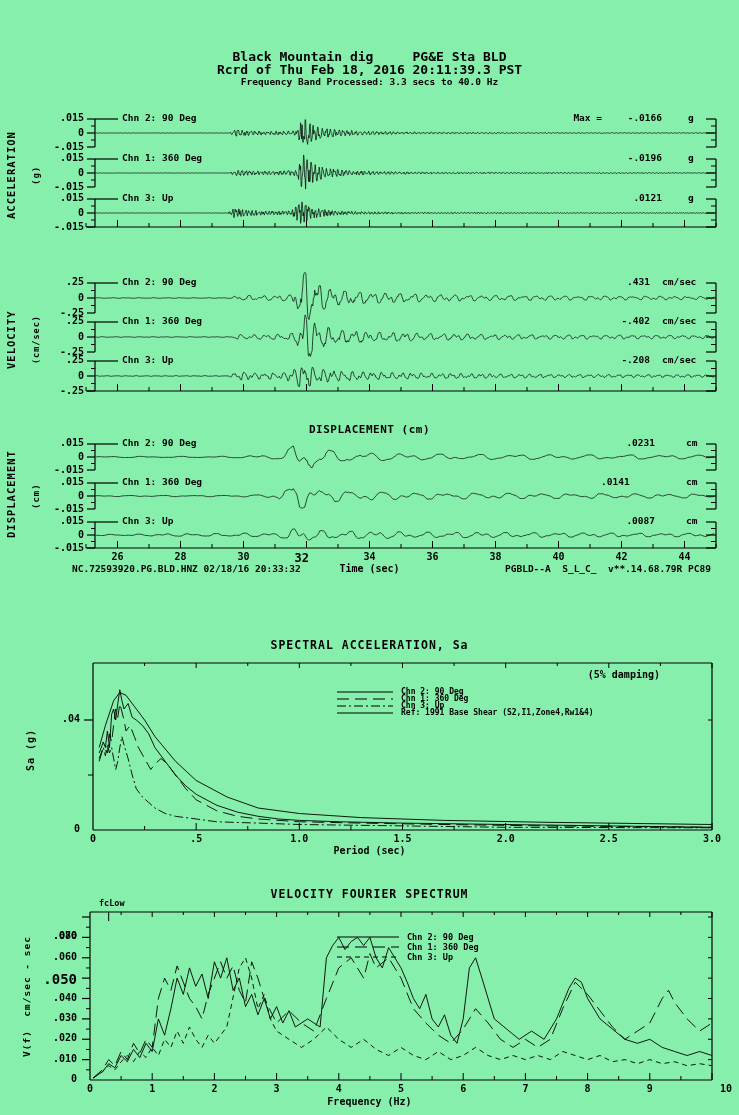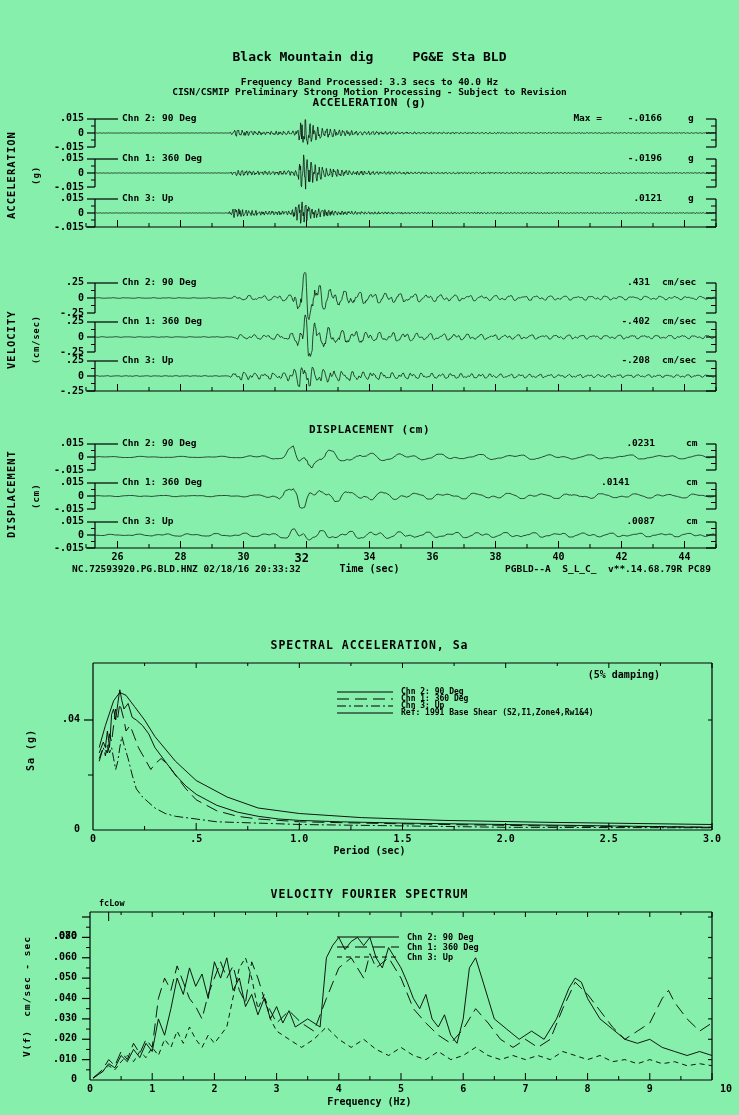--- a/index.html
+++ b/index.html
@@ -312,24 +312,23 @@
       <polyline points="93.1,1078.0 102.4,1071.8 108.7,1063.7 114.9,1067.8 121.1,1055.5 127.3,1061.7 133.5,1049.4 139.8,1057.6 146.0,1043.3 152.2,1051.5 158.4,1018.9 164.6,1035.2 170.9,1008.7 177.1,978.1 183.3,994.4 189.5,967.9 195.7,986.3 202.0,974.0 208.2,998.5 214.4,961.8 220.6,978.1 226.8,957.8 233.1,990.4 239.3,978.1 245.5,1006.6 251.7,994.4 257.9,1014.8 264.2,998.5 270.4,1018.9 276.6,1006.6 282.8,1023.0 289.0,1010.7 295.3,1027.0 307.7,1018.9 320.1,1027.0 326.4,957.8 332.6,945.5 338.8,937.4 345.0,949.6 351.2,941.5 357.5,937.4 363.7,945.5 369.9,937.4 376.1,957.8 382.3,967.9 388.6,947.6 394.8,957.8 401.0,967.9 407.2,982.2 413.4,998.5 419.7,1008.7 425.9,994.4 432.1,1018.9 438.3,1027.0 444.5,1014.8 450.8,1035.2 457.0,1043.3 463.2,1018.9 469.4,967.9 475.6,957.8 481.9,978.1 488.1,998.5 494.3,1018.9 506.7,1029.1 519.2,1039.3 531.6,1031.1 544.1,1039.3 556.5,1018.9 568.9,988.3 575.2,978.1 581.4,982.2 587.6,998.5 600.0,1018.9 612.5,1029.1 624.9,1039.3 637.4,1043.3 649.8,1039.3 662.2,1047.4 674.7,1051.5 687.1,1055.5 699.6,1051.5 712.0,1055.5" fill="none" stroke="#000000" stroke-width="0.9"></polyline>
       <polyline points="93.1,1078.0 102.4,1069.8 108.7,1059.6 114.9,1065.7 121.1,1051.5 127.3,1059.6 133.5,1043.3 139.8,1053.5 146.0,1039.3 152.2,1047.4 158.4,998.5 164.6,978.1 170.9,990.4 177.1,965.9 183.3,982.2 189.5,998.5 195.7,1006.6 202.0,1018.9 208.2,994.4 214.4,978.1 220.6,961.8 226.8,978.1 233.1,965.9 239.3,990.4 245.5,1002.6 251.7,961.8 257.9,978.1 264.2,998.5 270.4,1010.7 276.6,1023.0 289.0,1010.7 301.5,1023.0 313.9,1031.1 326.4,998.5 338.8,967.9 351.2,957.8 363.7,978.1 369.9,953.7 376.1,967.9 388.6,957.8 401.0,978.1 413.4,1008.7 425.9,1023.0 438.3,1035.2 450.8,1043.3 463.2,1029.1 475.6,1008.7 488.1,1023.0 500.5,1039.3 513.0,1047.4 525.4,1039.3 537.8,1047.4 550.3,1039.3 562.7,1008.7 575.2,982.2 587.6,994.4 600.0,1010.7 612.5,1027.0 624.9,1039.3 637.4,1031.1 649.8,1023.0 662.2,998.5 668.5,990.4 674.7,1002.6 687.1,1018.9 699.6,1031.1 712.0,1023.0" fill="none" stroke="#000000" stroke-width="0.9" stroke-dasharray="12,6"></polyline>
       <polyline points="93.1,1078.0 102.4,1071.8 108.7,1065.7 114.9,1069.8 121.1,1061.7 127.3,1055.5 133.5,1061.7 139.8,1051.5 146.0,1057.6 152.2,1047.4 158.4,1055.5 164.6,1039.3 170.9,1047.4 177.1,1031.1 183.3,1043.3 189.5,1027.0 195.7,1039.3 202.0,1047.4 208.2,1035.2 214.4,1043.3 226.8,1027.0 239.3,967.9 245.5,957.8 251.7,978.1 257.9,1008.7 264.2,994.4 270.4,1018.9 276.6,1031.1 289.0,1039.3 301.5,1047.4 313.9,1039.3 326.4,1027.0 338.8,1039.3 351.2,1047.4 363.7,1039.3 376.1,1049.4 388.6,1055.5 401.0,1047.4 413.4,1055.5 425.9,1059.6 438.3,1051.5 450.8,1059.6 463.2,1055.5 475.6,1047.4 488.1,1055.5 500.5,1059.6 513.0,1055.5 525.4,1059.6 537.8,1055.5 550.3,1059.6 562.7,1051.5 575.2,1055.5 587.6,1059.6 600.0,1055.5 612.5,1061.7 624.9,1059.6 637.4,1063.7 649.8,1059.6 662.2,1063.7 674.7,1061.7 687.1,1065.7 699.6,1063.7 712.0,1065.7" fill="none" stroke="#000000" stroke-width="0.9" stroke-dasharray="5,4"></polyline>
       <line x1="337" y1="937" x2="399" y2="937" stroke="#000000" stroke-width="1"></line>
       <line x1="337" y1="947" x2="399" y2="947" stroke="#000000" stroke-width="1" stroke-dasharray="12,6"></line>
       <line x1="337" y1="957" x2="399" y2="957" stroke="#000000" stroke-width="1" stroke-dasharray="5,4"></line>
       <line x1="108.66" y1="912" x2="108.66" y2="921" stroke="#000000" stroke-width="1"></line>
     </svg>
 
   <div class="lbl hdr1 cen" style="top:50px">Black Mountain dig     PG&amp;E Sta BLD</div>
+  <div class="lbl hdr2 cen" style="top:63px">Rcrd of Thu Feb 18, 2016 20:11:39.3 PST</div>
   <div class="lbl hdr3 cen" style="top:77px">Frequency Band Processed: 3.3 secs to 40.0 Hz</div>
-  <div class="lbl hdr3 cen" style="top:87px">CISN/CSMIP Preliminary Strong Motion Processing - Subject to Revision</div>
-
-  <div class="lbl ptitle cen" style="top:97px">ACCELERATION (g)</div>
+
   <div class="lbl ptitle cen" style="top:424px">DISPLACEMENT (cm)</div>
 
   <div class="lbl rot" style="left:6px;top:108px;height:135px;font-size:10.5px">ACCELERATION</div>
   <div class="lbl rot" style="left:32px;top:145px;height:60px;font-size:9px">(g)</div>
   <div class="lbl rot" style="left:6px;top:285px;height:110px;font-size:10.5px">VELOCITY</div>
   <div class="lbl rot" style="left:32px;top:295px;height:90px;font-size:8.5px">(cm/sec)</div>
   <div class="lbl rot" style="left:6px;top:432px;height:125px;font-size:10.5px">DISPLACEMENT</div>
   <div class="lbl rot" style="left:32px;top:470px;height:52px;font-size:9px">(cm)</div>
 
   <div class="lbl t10 cen" style="top:564px">Time (sec)</div>
@@ -433,19 +432,19 @@
     <div class="lbl" style="left: 324.8px; top: 1084px; width: 28px; text-align: center; font-size: 10px;">4</div>
     <div class="lbl" style="left: 387px; top: 1084px; width: 28px; text-align: center; font-size: 10px;">5</div>
     <div class="lbl" style="left: 449.2px; top: 1084px; width: 28px; text-align: center; font-size: 10px;">6</div>
     <div class="lbl" style="left: 511.4px; top: 1084px; width: 28px; text-align: center; font-size: 10px;">7</div>
     <div class="lbl" style="left: 573.6px; top: 1084px; width: 28px; text-align: center; font-size: 10px;">8</div>
     <div class="lbl" style="left: 635.8px; top: 1084px; width: 28px; text-align: center; font-size: 10px;">9</div>
     <div class="lbl" style="left: 720px; top: 1084px; width: 28px; text-align: left; font-size: 10px;">10</div>
     <div class="lbl" style="left: 33px; top: 911px; width: 44px; text-align: right; font-size: 10px; margin-top: 20px;">.080</div>
     <div class="lbl" style="left: 33px; top: 931.375px; width: 44px; text-align: right; font-size: 10px;">.070</div>
     <div class="lbl" style="left: 33px; top: 951.75px; width: 44px; text-align: right; font-size: 10px;">.060</div>
-    <div class="lbl" style="left: 33px; top: 972.125px; width: 44px; text-align: right; font-size: 10px;">.050</div>
+    <div class="lbl" style="left: 33px; top: 972.125px; width: 44px; text-align: right; font-size: 14px;">.050</div>
     <div class="lbl" style="left: 33px; top: 992.5px; width: 44px; text-align: right; font-size: 10px;">.040</div>
     <div class="lbl" style="left: 33px; top: 1012.88px; width: 44px; text-align: right; font-size: 10px;">.030</div>
     <div class="lbl" style="left: 33px; top: 1033.25px; width: 44px; text-align: right; font-size: 10px;">.020</div>
     <div class="lbl" style="left: 33px; top: 1053.62px; width: 44px; text-align: right; font-size: 10px;">.010</div>
     <div class="lbl" style="left: 33px; top: 1074px; width: 44px; text-align: right; font-size: 10px;">0</div>
   </div>
 
 </body></html>

